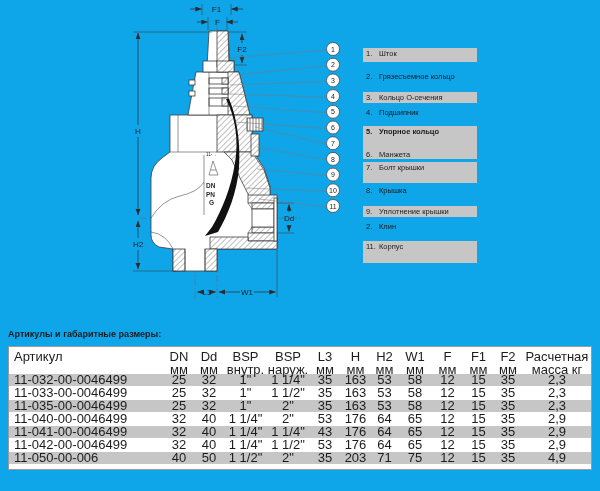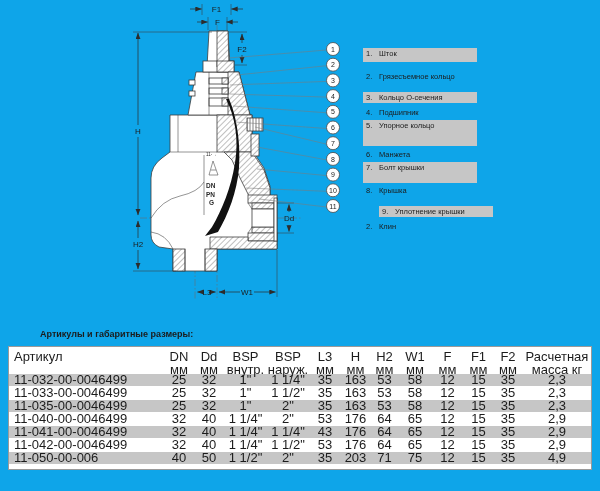--- a/index.html
+++ b/index.html
@@ -17,21 +17,21 @@
   .dimtext{font-family:"Liberation Sans",sans-serif;font-size:8px;fill:#1c1c1c;}
   .marktext{font-family:"Liberation Sans",sans-serif;font-size:6.5px;font-weight:bold;fill:#2a2a2a;}
   .tinytext{font-family:"Liberation Sans",sans-serif;font-size:4.5px;fill:#2a2a2a;}
   .cnum{font-family:"Liberation Sans",sans-serif;font-size:7px;fill:#1c1c1c;}
   
   .parts{position:absolute;left:363px;top:0;width:114px;height:270px;font-size:7.5px;}
   .part-item{position:absolute;left:0;width:114px;line-height:10px;padding-top:1px;box-sizing:border-box;}
   .part-item.shaded{background:#c6c6c6;}
   .part-num{display:inline-block;width:16px;padding-left:3px;box-sizing:border-box;}
   
-  .section-title{position:absolute;left:8px;top:329px;font-size:9px;font-weight:bold;margin-left:32px;}
+  .section-title{position:absolute;left:8px;top:329px;font-size:9px;font-weight:bold;}
   .tablewrap{position:absolute;left:8px;top:346px;width:582px;border:1px solid #9a9a9a;
              background:#fff;padding-bottom:4px;}
   table{border-collapse:separate;border-spacing:0;table-layout:fixed;width:582px;
         font-size:13px;color:#1c1c1c;}
   th{font-weight:normal;text-align:center;vertical-align:top;padding:0;}
   th .h1{padding-top:5px;line-height:9px;}
   th .h2{padding-top:4px;line-height:9px;}
   th:first-child{text-align:left;}
   th:first-child .h1{padding-left:5px;}
   td{text-align:center;padding:0;height:12px;line-height:12px;border-bottom:1px solid #fff;
@@ -202,26 +202,27 @@
         <circle cx="333" cy="206" r="6.5" fill="#fff" stroke="#4a4a4a" stroke-width="0.8"></circle>
         <text x="333" y="208.6" text-anchor="middle" class="cnum">11</text>
       </g>
   </svg>
 
   <div class="parts" id="parts-list">
       <div class="part-item shaded" style="top: 48px; height: 14px;"><span class="part-num">1.</span><span>Шток</span></div>
       <div class="part-item" style="top: 71px; height: 10px;"><span class="part-num">2.</span><span>Грязесъемное кольцо</span></div>
       <div class="part-item shaded" style="top: 92px; height: 11px;"><span class="part-num">3.</span><span>Кольцо О-сечения</span></div>
       <div class="part-item" style="top: 107px; height: 10px;"><span class="part-num">4.</span><span>Подшипник</span></div>
-      <div class="part-item shaded" style="top: 120px; height: 26px;"><span class="part-num">5.</span><span>Упорное кольцо</span></div>
+      <div class="part-item shaded" style="top: 126px; height: 33px; font-weight: bold;"><span class="part-num">5.</span><span>Упорное кольцо</span></div>
       <div class="part-item" style="top: 149px; height: 10px;"><span class="part-num">6.</span><span>Манжета</span></div>
       <div class="part-item shaded" style="top: 162px; height: 21px;"><span class="part-num">7.</span><span>Болт крышки</span></div>
       <div class="part-item" style="top: 185px; height: 10px;"><span class="part-num">8.</span><span>Крышка</span></div>
-      <div class="part-item shaded" style="top: 206px; height: 11px; margin-left: 16px;"><span class="part-num">9.</span><span>Уплотнение крышки</span></div>
+      <div class="part-item shaded" style="top: 206px; height: 11px;"><span class="part-num">9.</span><span>Уплотнение крышки</span></div>
       <div class="part-item" style="top: 221px; height: 10px;"><span class="part-num">2.</span><span>Клин</span></div>
+      <div class="part-item shaded" style="top: 241px; height: 22px;"><span class="part-num">11.</span><span>Корпус</span></div>
     </div>
 
   <div class="section-title">Артикулы и габаритные размеры:</div>
 
   <div class="tablewrap">
     <table>
       <colgroup>
         <col style="width:155px">
           <col style="width:30px">
           <col style="width:30px">

